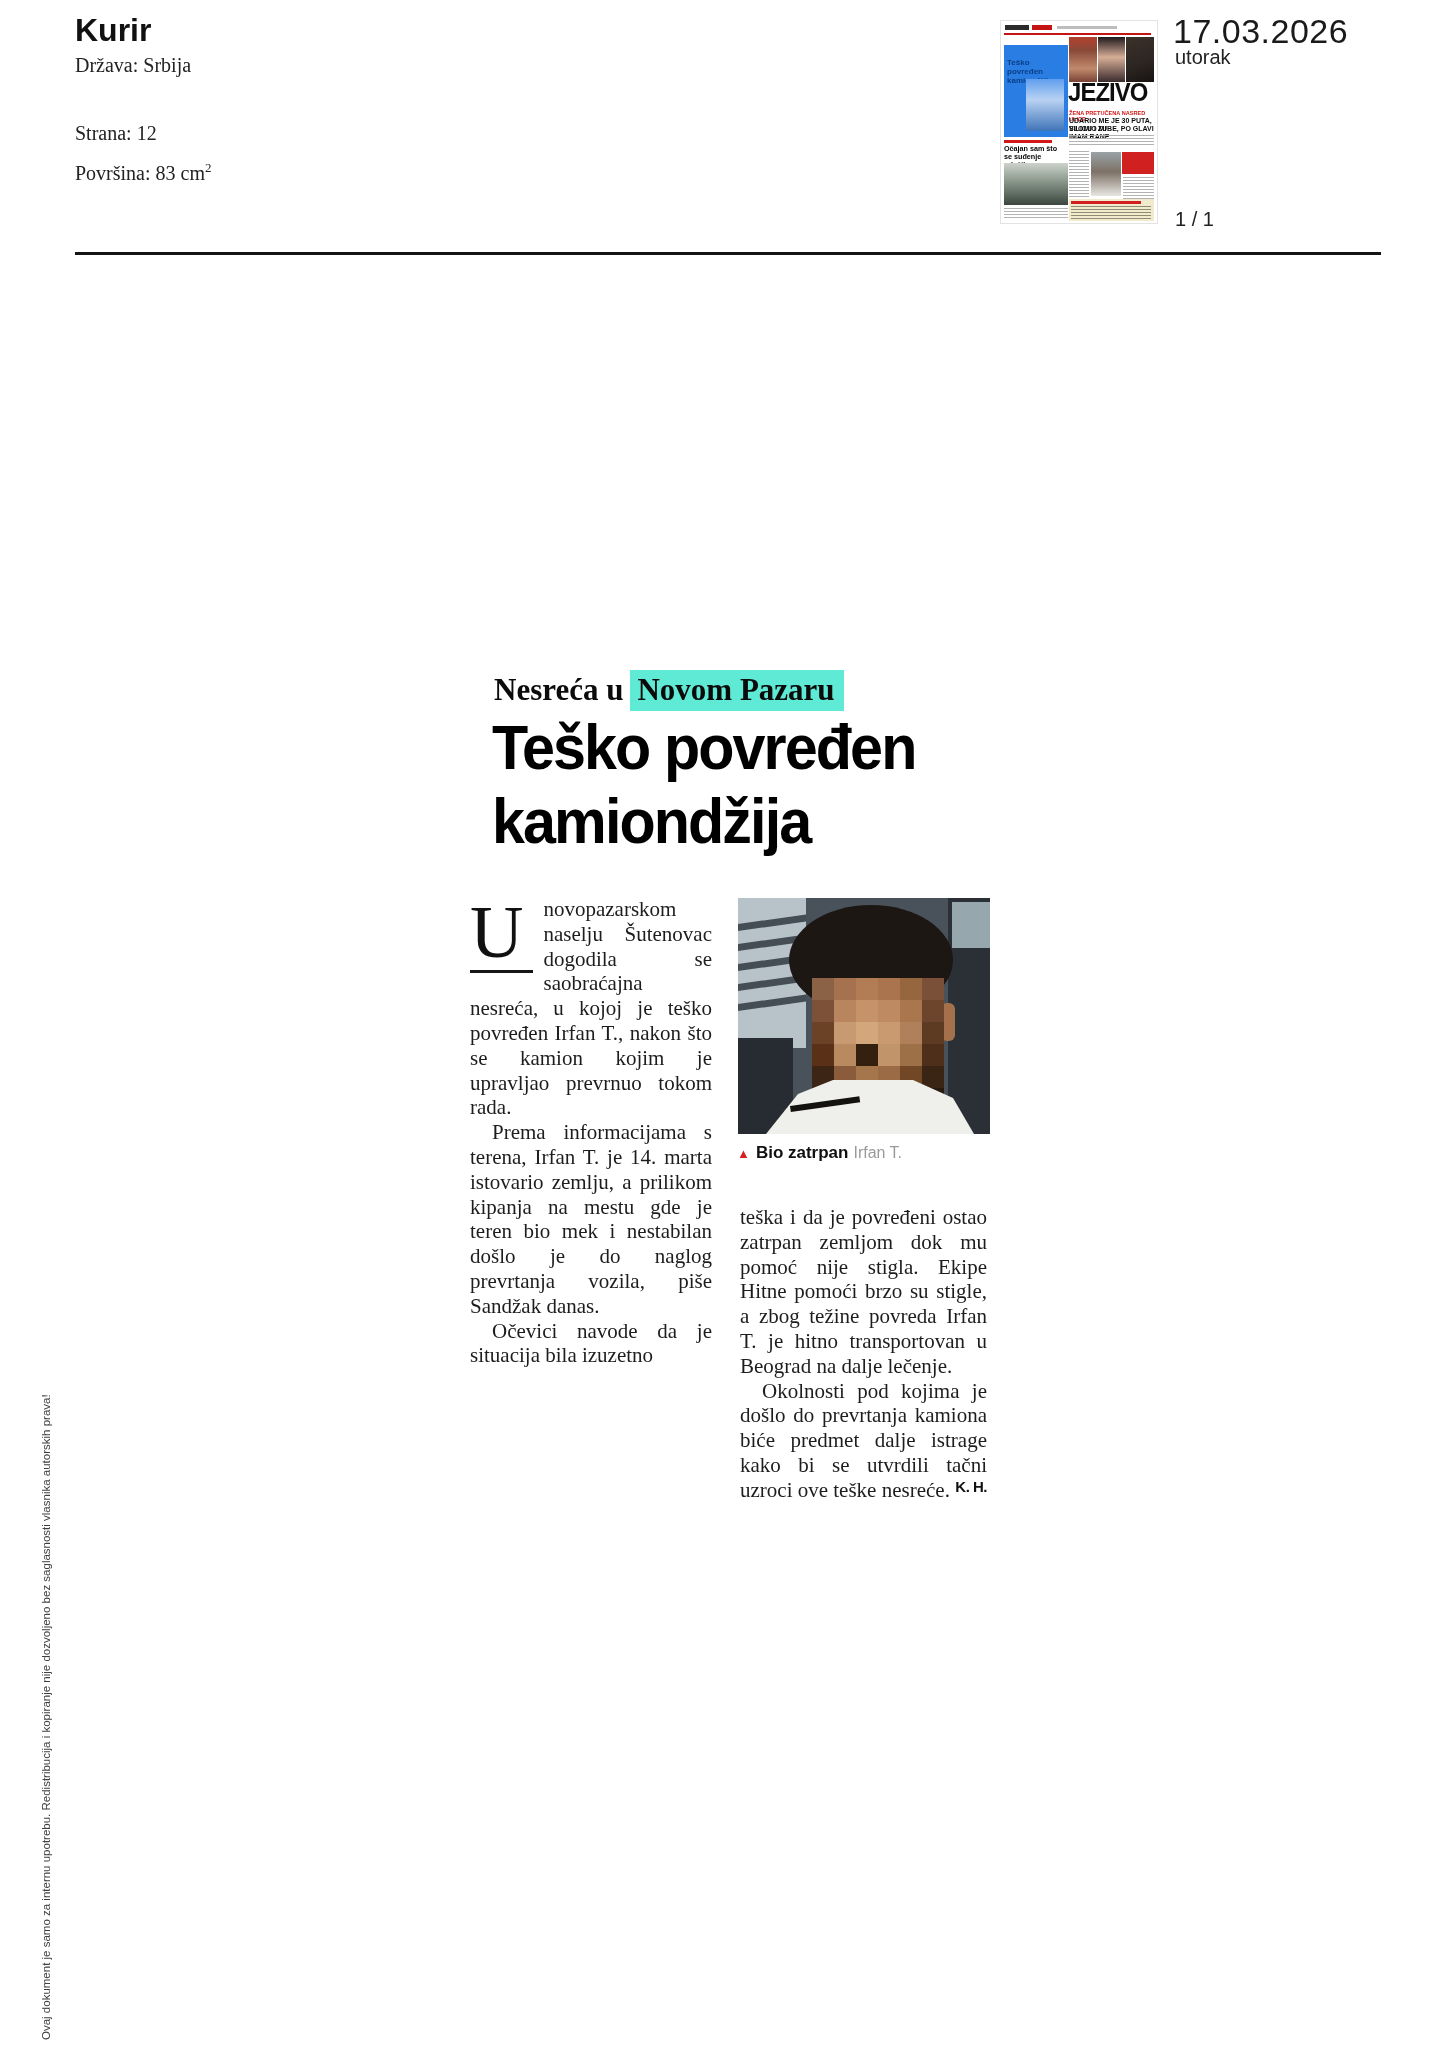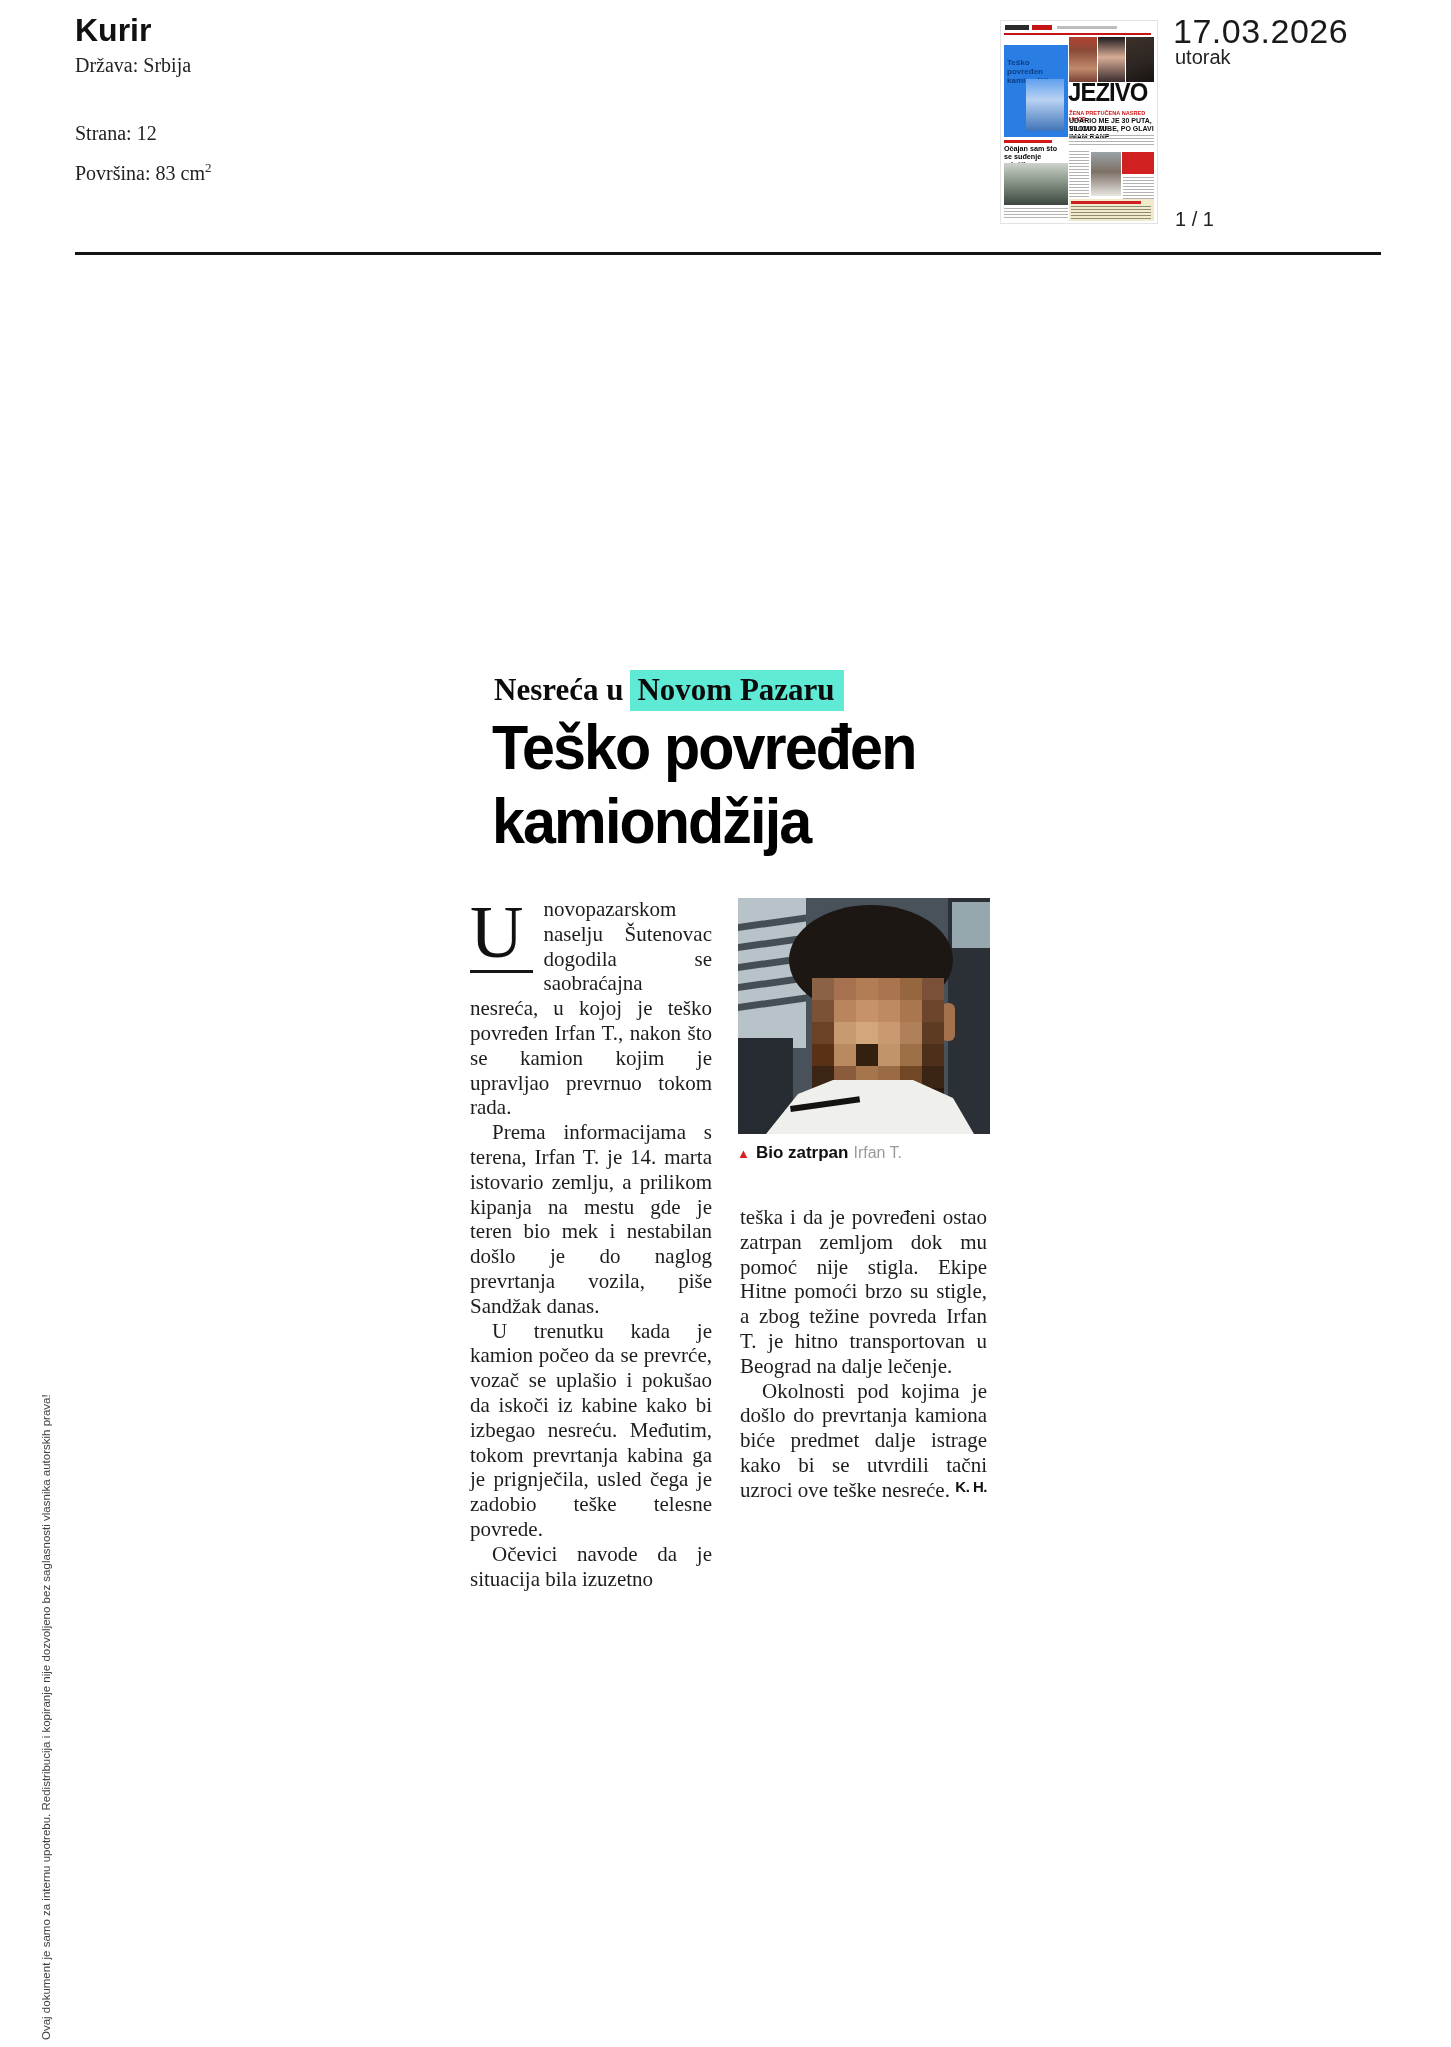--- a/index.html
+++ b/index.html
@@ -197,21 +197,20 @@
     <rect x="52" y="208" width="70" height="6" fill="#141210" transform="rotate(-8 52 208)"></rect>
   </svg>
 
   <div class="caption">
     <span class="cap-marker">▲</span><span class="cap-bold">Bio zatrpan</span><span class="cap-name">Irfan T.</span>
   </div>
 
   <div class="col col1">
     <p><span class="dropcap">U</span><span>novopazarskom naselju Šutenovac dogodila se saobraćajna nesreća, u kojoj je teško povređen Irfan T., nakon što se kamion kojim je upravljao prevrnuo tokom rada.</span></p>
     <p class="ind">Prema informacijama s terena, Irfan T. je 14. marta istovario zemlju, a prilikom kipanja na mestu gde je teren bio mek i nestabilan došlo je do naglog prevrtanja vozila, piše Sandžak danas.</p>
-    <p class="ind">U trenutku kada je kamion počeo da se prevrće, vozač se uplašio i pokušao da iskoči iz kabine kako bi izbegao nesreću. Međutim, tokom prevrtanja kabina ga je prignječila, usled čega je zadobio teške telesne povrede.</p>
     <p class="ind">Očevici navode da je situacija bila izuzetno</p>
   </div>
   <div class="col col2">
     <p>teška i da je povređeni ostao zatrpan zemljom dok mu pomoć nije stigla. Ekipe Hitne pomoći brzo su stigle, a zbog težine povreda Irfan T. je hitno transportovan u Beograd na dalje lečenje.</p>
     <p class="ind lastpara"><span>Okolnosti pod kojima je došlo do prevrtanja kamiona biće predmet dalje istrage kako bi se utvrdili tačni uzroci ove teške nesreće.</span><span class="byline">K. H.</span></p>
   </div>
 
   <div class="disclaimer">Ovaj dokument je samo za internu upotrebu. Redistribucija i kopiranje nije dozvoljeno bez saglasnosti vlasnika autorskih prava!</div>
 
 </div>

